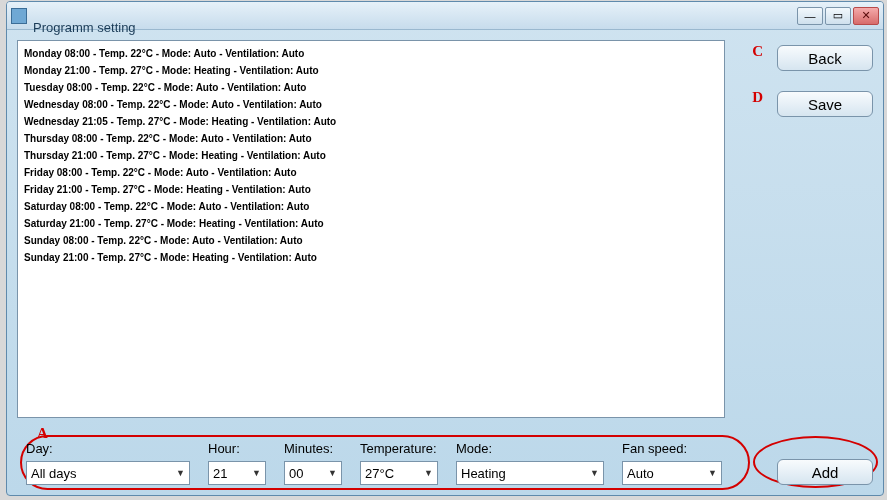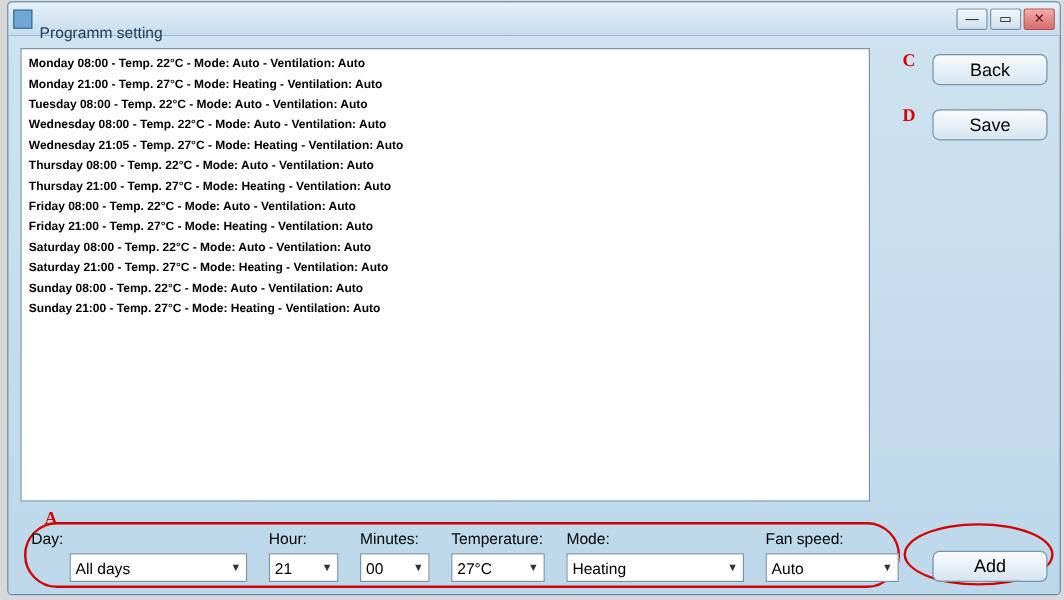--- a/index.html
+++ b/index.html
@@ -159,26 +159,26 @@
       display: flex;
       align-items: center;
       padding: 0 4px;
       font-size: 13px;
     }
     .select .arrow {
       margin-left: auto;
       font-size: 9px;
       color: #333;
     }
-    .w-day { width: 148px; margin-left: 32px; }
+    .w-day { width: 164px; }
     .w-hour { width: 58px; }
     .w-min { width: 58px; }
     .w-temp { width: 78px; }
     .w-mode { width: 148px; }
-    .w-fan { width: 111px; }
+    .w-fan { width: 100px; }
     .add-btn-wrap { margin-left: auto; display:flex; align-items: flex-end; margin-top: 34px;}
   </style>
 </head>
 <body>
 
 <div class="window">
   <div class="titlebar">
     <div class="titlebar-icon"></div>
     <div class="titlebar-title">Programm setting</div>
     <div class="titlebar-buttons">

